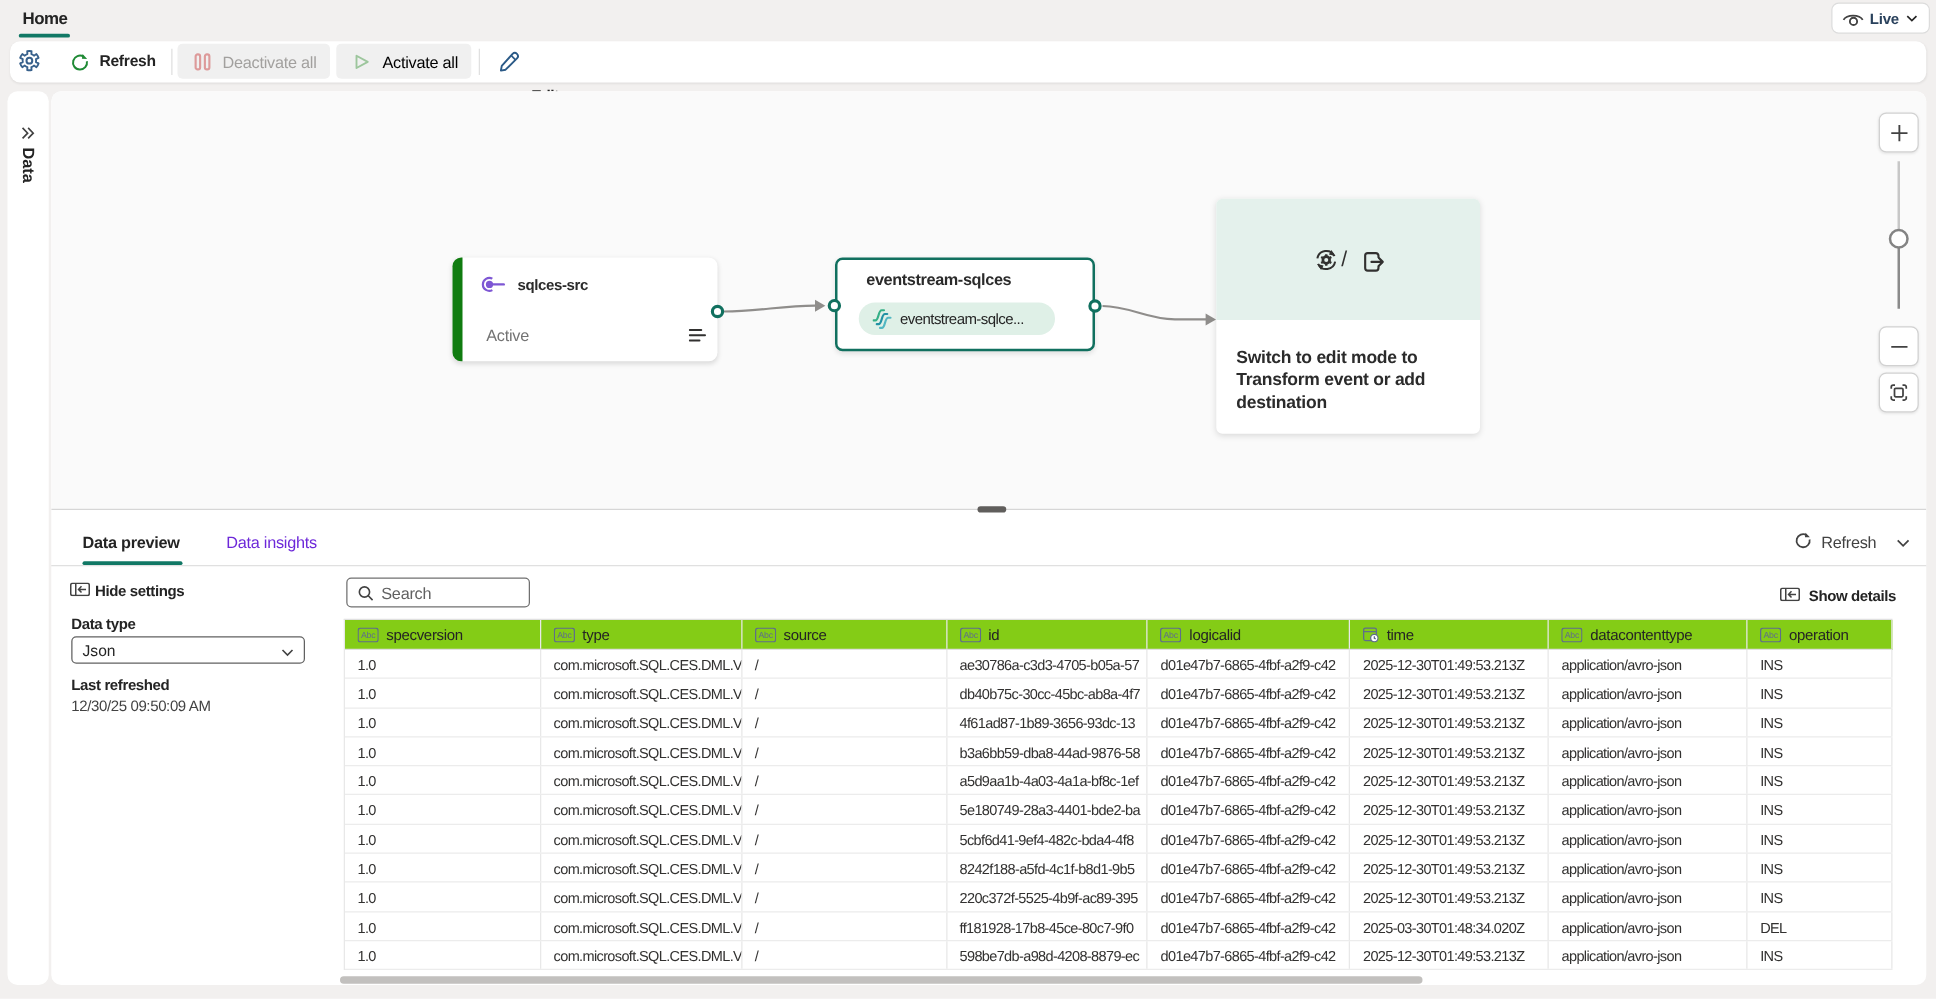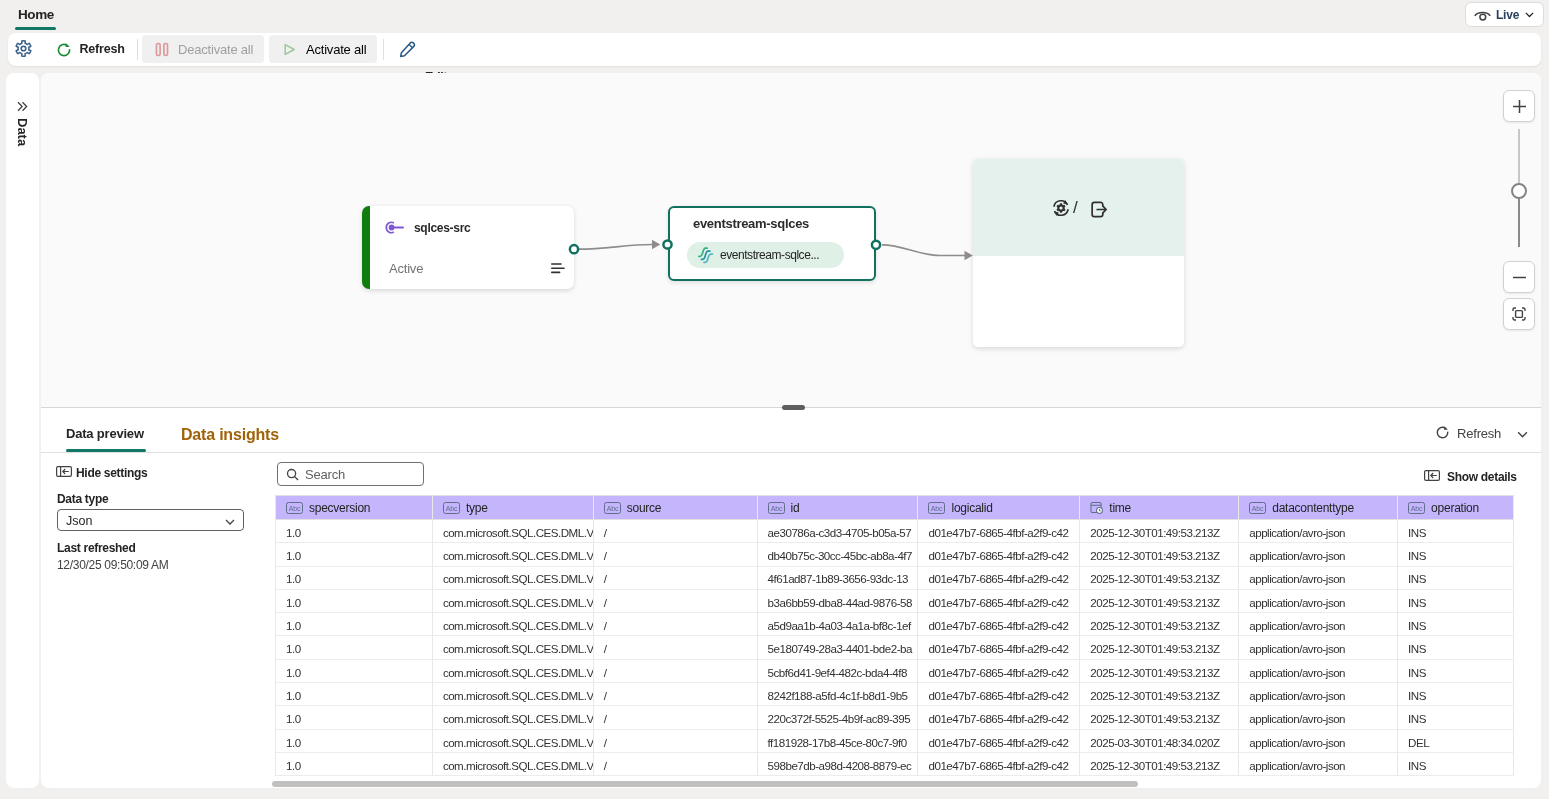--- a/index.html
+++ b/index.html
@@ -142,20 +142,21 @@
           <path d="M7.05 12.2 L5.5 13.1"></path>
         <path d="M7.05 8.8 L5.5 7.9"></path>
           <path d="M12.95 12.2 L14.5 13.1"></path>
       </g>
     </svg>
     <span class="abs" style="left:100px;top:39px;font-size:17px;color:#323130;">/</span>
     <svg class="abs" style="left:116px;top:40.5px;" width="19" height="19" viewBox="0 0 20 20" fill="none" stroke="#323130" stroke-width="1.8" stroke-linecap="round" stroke-linejoin="round">
       <path d="M14.5 6.2 V4.8 a2.2 2.2 0 0 0-2.2-2.2 H5.5 a2.2 2.2 0 0 0-2.2 2.2 v10.4 a2.2 2.2 0 0 0 2.2 2.2 H12.3 a2.2 2.2 0 0 0 2.2-2.2 v-1.4"></path>
       <path d="M8.6 10 H17.8 M14.9 6.8 L18.1 10 L14.9 13.2"></path>
     </svg>
+    <div class="abs" style="left:16px;top:117px;width:190px;font-size:14px;font-weight:700;color:#2b2b2b;line-height:18.2px;letter-spacing:-0.2px;">Switch to edit mode to Transform event or add destination</div>
   </div>
 
   <div class="abs" style="left:1503px;top:90px;width:32px;height:32px;background:#fff;border:1px solid #d1d1d1;border-radius:6px;box-shadow:0 1px 2px rgba(0,0,0,0.08);display:flex;align-items:center;justify-content:center;">
     <svg width="15" height="15" viewBox="0 0 15 15" stroke="#424242" stroke-width="1.5">
         <path d="M7.5 1 V14 M1 7.5 H14"></path>
       </svg>
   </div>
   <div class="abs" style="left:1518px;top:129px;width:2px;height:62px;background:#c7c7c7;"></div>
   <div class="abs" style="left:1518px;top:191px;width:2px;height:56px;background:#8a8a8a;"></div>
   <div class="abs" style="left:1511px;top:183px;width:16px;height:16px;background:#fff;border:2px solid #848484;border-radius:50%;"></div>
@@ -167,21 +168,21 @@
   <div class="abs" style="left:1503px;top:298px;width:32px;height:32px;background:#fff;border:1px solid #d1d1d1;border-radius:6px;box-shadow:0 1px 2px rgba(0,0,0,0.08);display:flex;align-items:center;justify-content:center;">
     <svg width="16" height="16" viewBox="0 0 16 16" fill="none" stroke="#424242" stroke-width="1.4">
       <path d="M5 2 H3.5 A1.5 1.5 0 0 0 2 3.5 V5 M11 2 H12.5 A1.5 1.5 0 0 1 14 3.5 V5 M5 14 H3.5 A1.5 1.5 0 0 1 2 12.5 V11 M11 14 H12.5 A1.5 1.5 0 0 0 14 12.5 V11"></path>
       <rect x="4.6" y="4.6" width="6.8" height="6.8" rx="1"></rect>
     </svg>
   </div>
 
   <div class="abs" style="left:41px;top:452px;width:1500px;height:1px;background:#e0e0e0;"></div>
   <span class="abs" style="left:66px;top:426px;font-size:13px;font-weight:700;color:#242424;letter-spacing:-0.2px;">Data preview</span>
   <div class="abs" style="left:66px;top:449px;width:80px;height:3px;background:#117865;border-radius:2px;"></div>
-  <span class="abs" style="left:181px;top:426px;font-size:16px;color:#a16207;letter-spacing:-0.2px;font-weight:bold;">Data insights</span>
+  <span class="abs" style="left:181px;top:426px;font-size:13px;color:#6d28d9;letter-spacing:-0.2px;">Data insights</span>
   <svg class="abs" style="left:1435px;top:425px;" width="15" height="15" viewBox="0 0 20 20" fill="none">
     <path d="M16.9 8.8 A7 7 0 1 1 13.5 4.0" stroke="#424242" stroke-width="1.9" fill="none"></path>
     <path d="M12.6 1.5 L17.2 6.4 L11.9 6.3 Z" fill="#424242"></path>
   </svg>
   <span class="abs" style="left:1457px;top:426px;font-size:13px;color:#424242;letter-spacing:-0.2px;">Refresh</span>
   <svg class="abs" style="left:1516px;top:428px;" width="13" height="13" viewBox="0 0 12 12" fill="none" stroke="#424242" stroke-width="1.3">
       <path d="M2 4 L6 8 L10 4"></path>
     </svg>
 
   <svg class="abs" style="left:56px;top:466px;" width="16" height="11" viewBox="0 0 16 11" fill="none" stroke="#424242" stroke-width="1.2">
@@ -209,21 +210,21 @@
   </div>
 
   <svg class="abs" style="left:1424px;top:470px;" width="16" height="11" viewBox="0 0 16 11" fill="none" stroke="#424242" stroke-width="1.2">
     <rect x="0.6" y="0.6" width="14.8" height="9.8" rx="1.4"></rect>
     <path d="M4.6 0.6 V10.4"></path>
     <path d="M9.2 3 L6.8 5.5 L9.2 8 M6.8 5.5 L12.8 5.5" stroke-width="1.2"></path>
   </svg>
   <span class="abs" style="left:1447px;top:470px;font-size:12px;font-weight:700;color:#242424;letter-spacing:-0.3px;">Show details</span>
 
 <div class="abs" style="left:275px;top:495px;width:1239px;border-top:1px solid #e0e0e0;border-left:1px solid #e8e8e8;">
-<div class="trow" style="height:24px;background:#c4b5fd;border-bottom:1px solid #e0e0e0;">
+<div class="trow" style="height:24px;background:#84cc16;border-bottom:1px solid #e0e0e0;">
 <div class="tc th" style="width:157px;">
           <svg class="abcb" width="17" height="12" viewBox="0 0 17 12" fill="none">
             <rect x="0.5" y="0.5" width="16" height="11" rx="2" stroke="#5f6e8a" stroke-width="1"></rect>
             <text x="8.5" y="8.8" text-anchor="middle" font-size="7" font-family="Liberation Sans" fill="#5f6e8a">Abc</text>
           </svg>
           <span>specversion</span>
         </div>
 <div class="tc th" style="width:161px;">
           <svg class="abcb" width="17" height="12" viewBox="0 0 17 12" fill="none">
             <rect x="0.5" y="0.5" width="16" height="11" rx="2" stroke="#5f6e8a" stroke-width="1"></rect>

